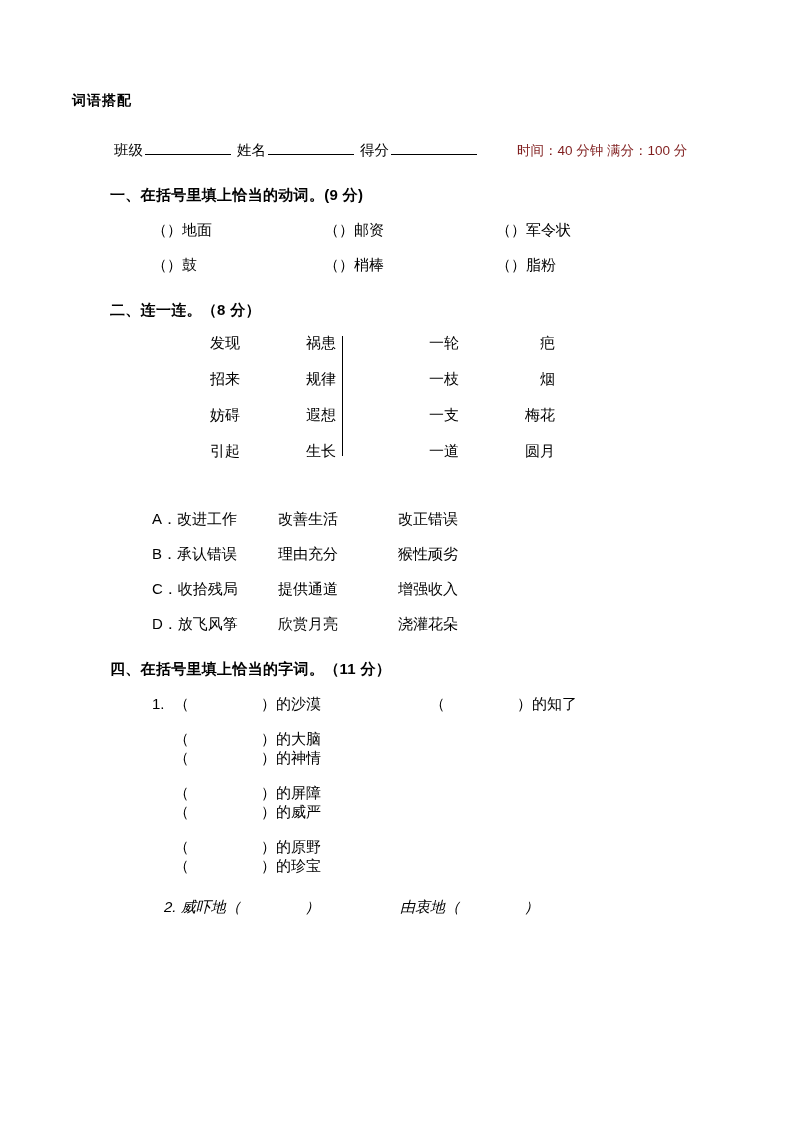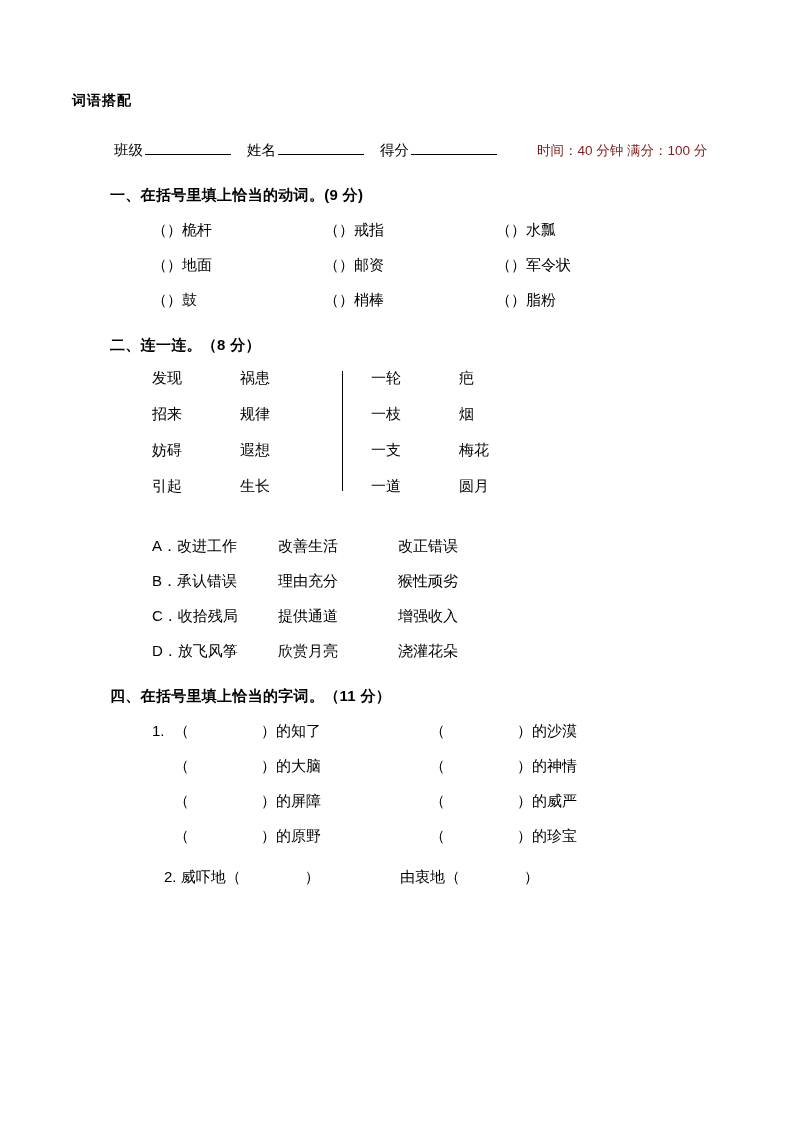--- a/index.html
+++ b/index.html
@@ -40,21 +40,21 @@
     display: inline-block;
     border-bottom: 1px solid #000;
     width: 86px;
     margin: 0 2px;
     height: 14px;
   }
   .infoline .seg {
     white-space: nowrap;
   }
   .infoline .seg + .seg {
-    margin-left: 14px;
+    margin-left: 4px;
   }
   .meta {
     margin-left: 38px;
     color: #7f1d1d;
     font-size: 13.5px;
     white-space: nowrap;
   }
   .qhead {
     font-size: 15px;
     font-weight: bold;
@@ -83,36 +83,37 @@
 
   
   .matchwrap {
     margin-top: 14px;
     padding-left: 80px;
     display: flex;
   }
   .matchcol {
     display: flex;
     flex-direction: column;
+    text-align: right;
   }
   .matchcol .mrow {
     display: flex;
     margin-bottom: 17px;
     font-size: 15px;
   }
   .matchcol .w1 { width: 88px; }
   .matchcol .w2 { width: 96px; }
   .divider {
     border-left: 1px solid #000;
     margin: 2px 28px 22px 6px;
   }
 
   
   .opts {
-    margin-top: 24px;
+    margin-top: 32px;
     padding-left: 80px;
   }
   .opts .orow {
     display: flex;
     margin-bottom: 16px;
     font-size: 15px;
   }
   .opts .olabel { width: 126px; white-space: nowrap; }
   .opts .ocol { width: 120px; white-space: nowrap; }
 
@@ -133,30 +134,32 @@
   .fourwrap .fcell {
     width: 256px;
     white-space: nowrap;
   }
   .fourwrap .fcell .gap {
     display: inline-block;
     width: 72px;
   }
   .fourwrap .indent {
     margin-left: 22px;
+    flex-direction: column;
   }
   .row2 {
     margin-top: 22px;
     font-size: 15px;
     display: flex;
     padding-left: 92px;
   }
   .row2 .c {
     width: 236px;
     white-space: nowrap;
+    font-style: italic;
   }
   .row2 .c .gap {
     display: inline-block;
     width: 64px;
   }
 </style>
 </head>
 <body>
 
 <div class="page">
@@ -166,25 +169,20 @@
   <div class="infoline">
     <span class="seg"><span>班级</span><span class="blankfield"></span></span>
     <span class="seg"><span>姓名</span><span class="blankfield"></span></span>
     <span class="seg"><span>得分</span><span class="blankfield"></span></span>
     <span class="meta">时间：40 分钟 满分：100 分</span>
   </div>
 
   <div class="qhead">一、在括号里填上恰当的动词。(9 分)</div>
   <div class="grid3">
     <div class="row">
-      <div class="cell"><span class="paren">（</span><span class="gap"></span><span>）桅杆</span></div>
-      <div class="cell"><span class="paren">（</span><span class="gap"></span><span>）戒指</span></div>
-      <div class="cell"><span class="paren">（</span><span class="gap"></span><span>）水瓢</span></div>
-    </div>
-    <div class="row">
       <div class="cell"><span class="paren">（</span><span class="gap"></span><span>）地面</span></div>
       <div class="cell"><span class="paren">（</span><span class="gap"></span><span>）邮资</span></div>
       <div class="cell"><span class="paren">（</span><span class="gap"></span><span>）军令状</span></div>
     </div>
     <div class="row">
       <div class="cell"><span class="paren">（</span><span class="gap"></span><span>）鼓</span></div>
       <div class="cell"><span class="paren">（</span><span class="gap"></span><span>）梢棒</span></div>
       <div class="cell"><span class="paren">（</span><span class="gap"></span><span>）脂粉</span></div>
     </div>
   </div>
@@ -250,22 +248,22 @@
       <div class="olabel">D．放飞风筝</div>
       <div class="ocol">欣赏月亮</div>
       <div class="ocol">浇灌花朵</div>
     </div>
   </div>
 
   <div class="qhead">四、在括号里填上恰当的字词。（11 分）</div>
   <div class="fourwrap">
     <div class="frow">
       <div class="num">1.</div>
+      <div class="fcell"><span>（</span><span class="gap"></span><span>）的沙漠</span></div>
       <div class="fcell"><span>（</span><span class="gap"></span><span>）的知了</span></div>
-      <div class="fcell"><span>（</span><span class="gap"></span><span>）的沙漠</span></div>
     </div>
     <div class="frow indent">
       <div class="fcell"><span>（</span><span class="gap"></span><span>）的大脑</span></div>
       <div class="fcell"><span>（</span><span class="gap"></span><span>）的神情</span></div>
     </div>
     <div class="frow indent">
       <div class="fcell"><span>（</span><span class="gap"></span><span>）的屏障</span></div>
       <div class="fcell"><span>（</span><span class="gap"></span><span>）的威严</span></div>
     </div>
     <div class="frow indent">

